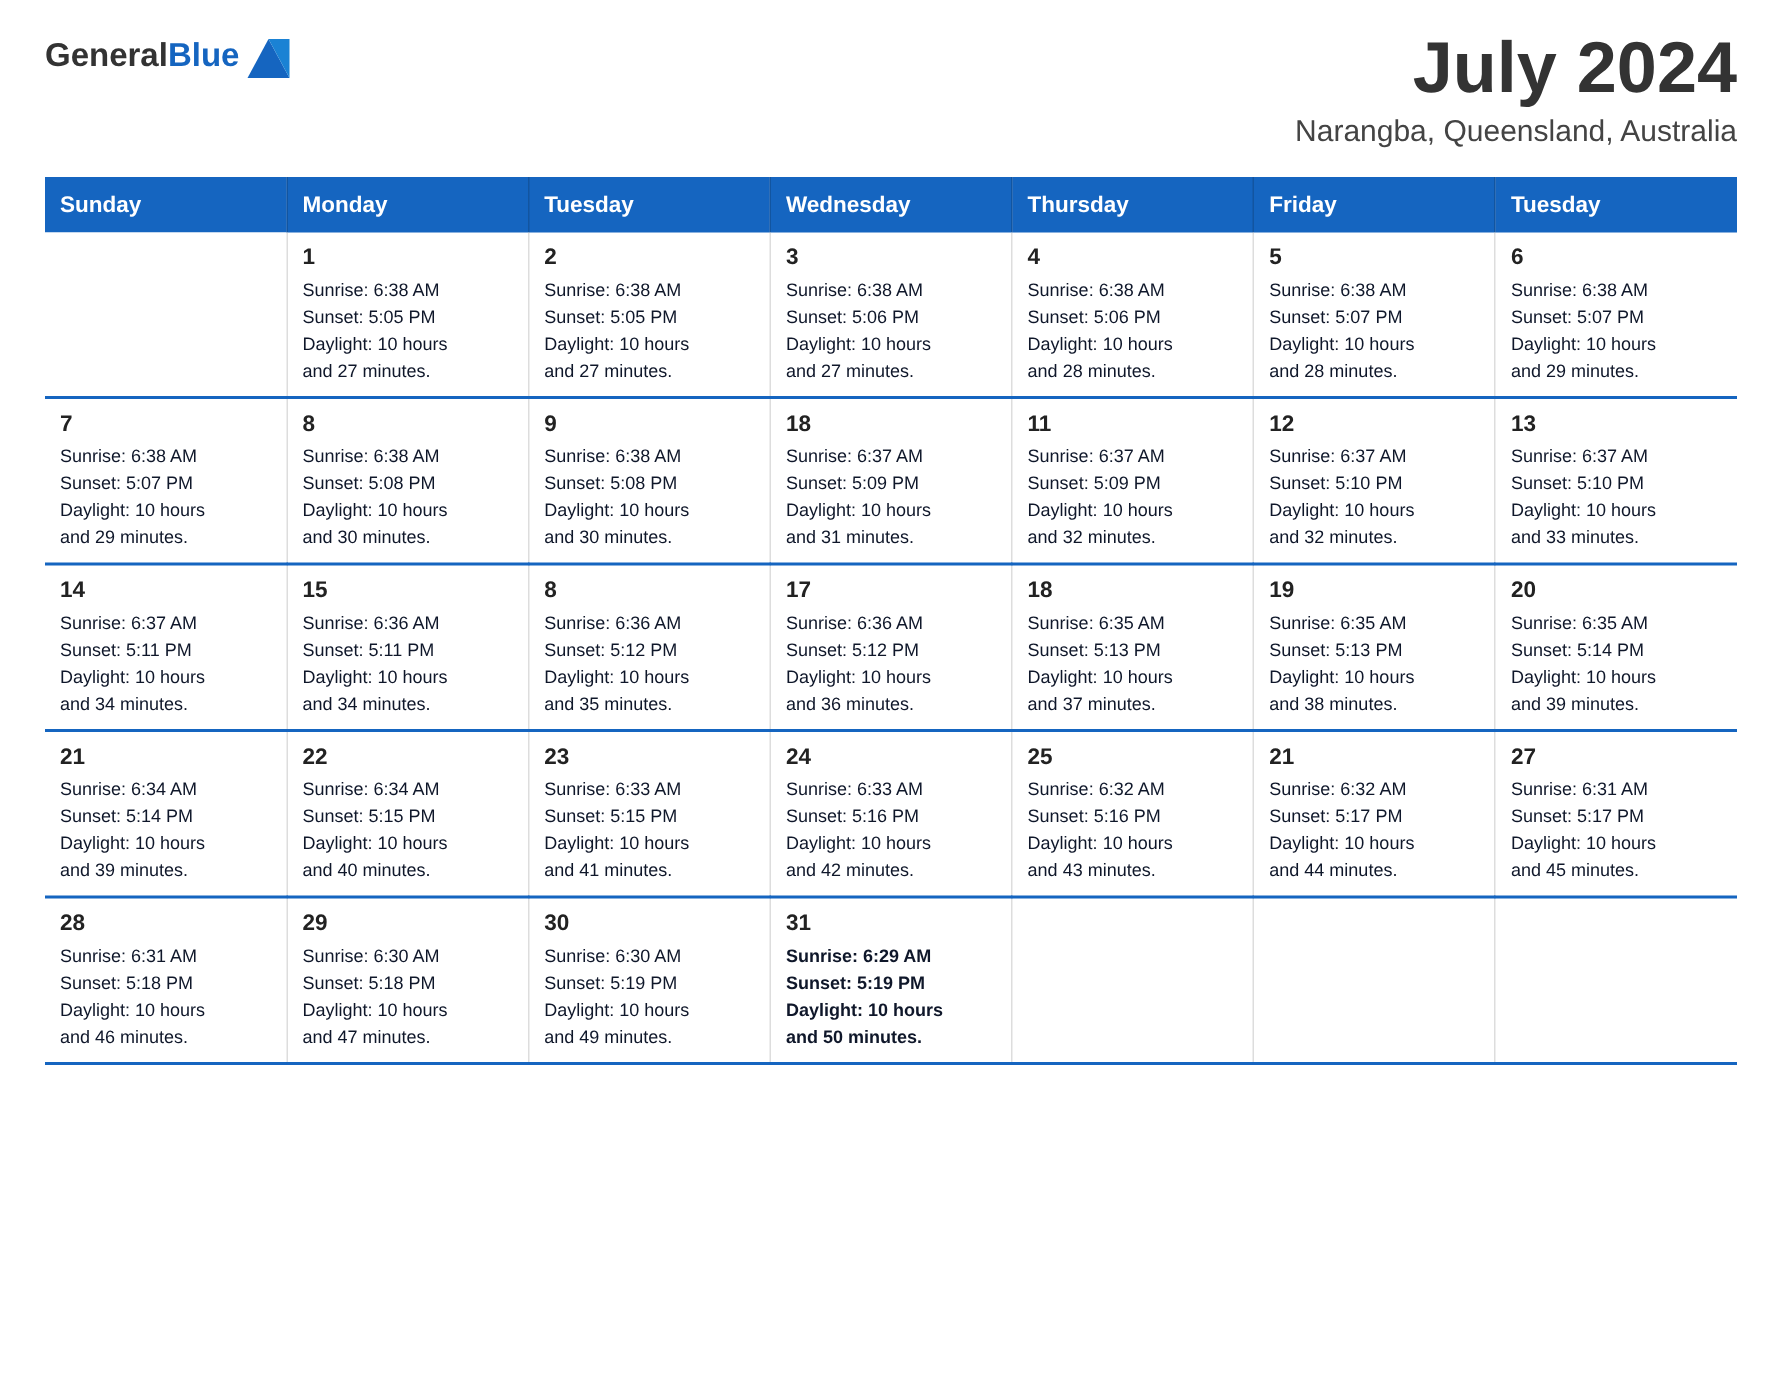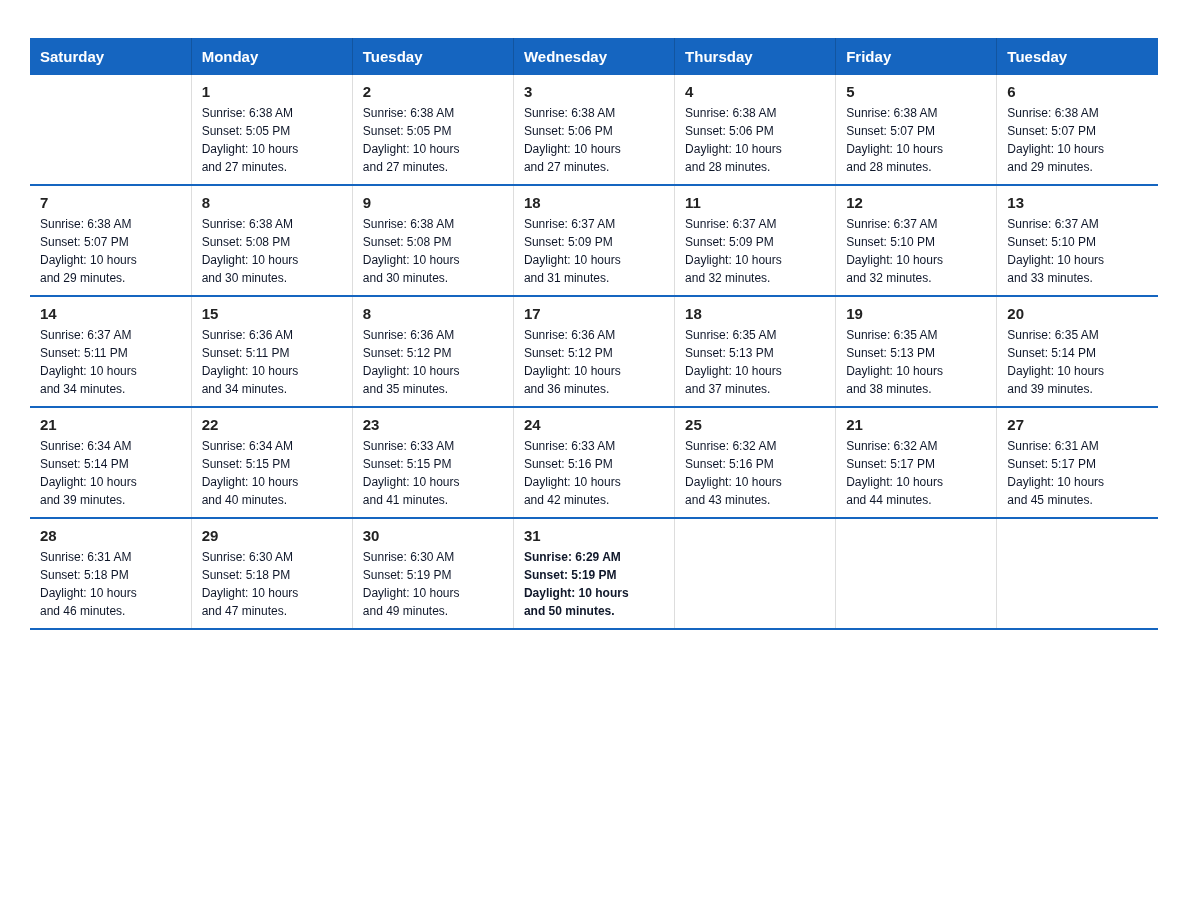--- a/index.html
+++ b/index.html
@@ -91,28 +91,44 @@
       line-height: 1.5;
     }
     .empty-cell {
       background: #fff;
     }
   </style>
 </head>
 <body>
 
 <div class="header">
+  <div class="logo">
+    <div>
+      <div style="display:flex; align-items:center;">
+        <span class="logo-text">
+          <span>General</span><span class="blue">Blue</span>
+        </span>
+
+        <svg width="32" height="36" viewBox="0 0 32 36" style="margin-left:3px; margin-top:-2px;">
+          <polygon points="2,34 30,34 16,8" fill="#1565c0"></polygon>
+          <polygon points="16,8 30,34 30,8" fill="#1a82d4"></polygon>
+        </svg>
+      </div>
+    </div>
+  </div>
   <div class="title-block">
+    <div class="month-title">July 2024</div>
+    <div class="location-title">Narangba, Queensland, Australia</div>
   </div>
 </div>
 
 <table>
   <thead>
     <tr>
-    <th>Saturday</th>
+    <th>Sunday</th>
         <th>Monday</th>
         <th>Tuesday</th>
         <th>Wednesday</th>
         <th>Thursday</th>
         <th>Friday</th>
         <th>Tuesday</th>
       </tr>
   </thead>
   <tbody id="calendar-body">
   <tr>

